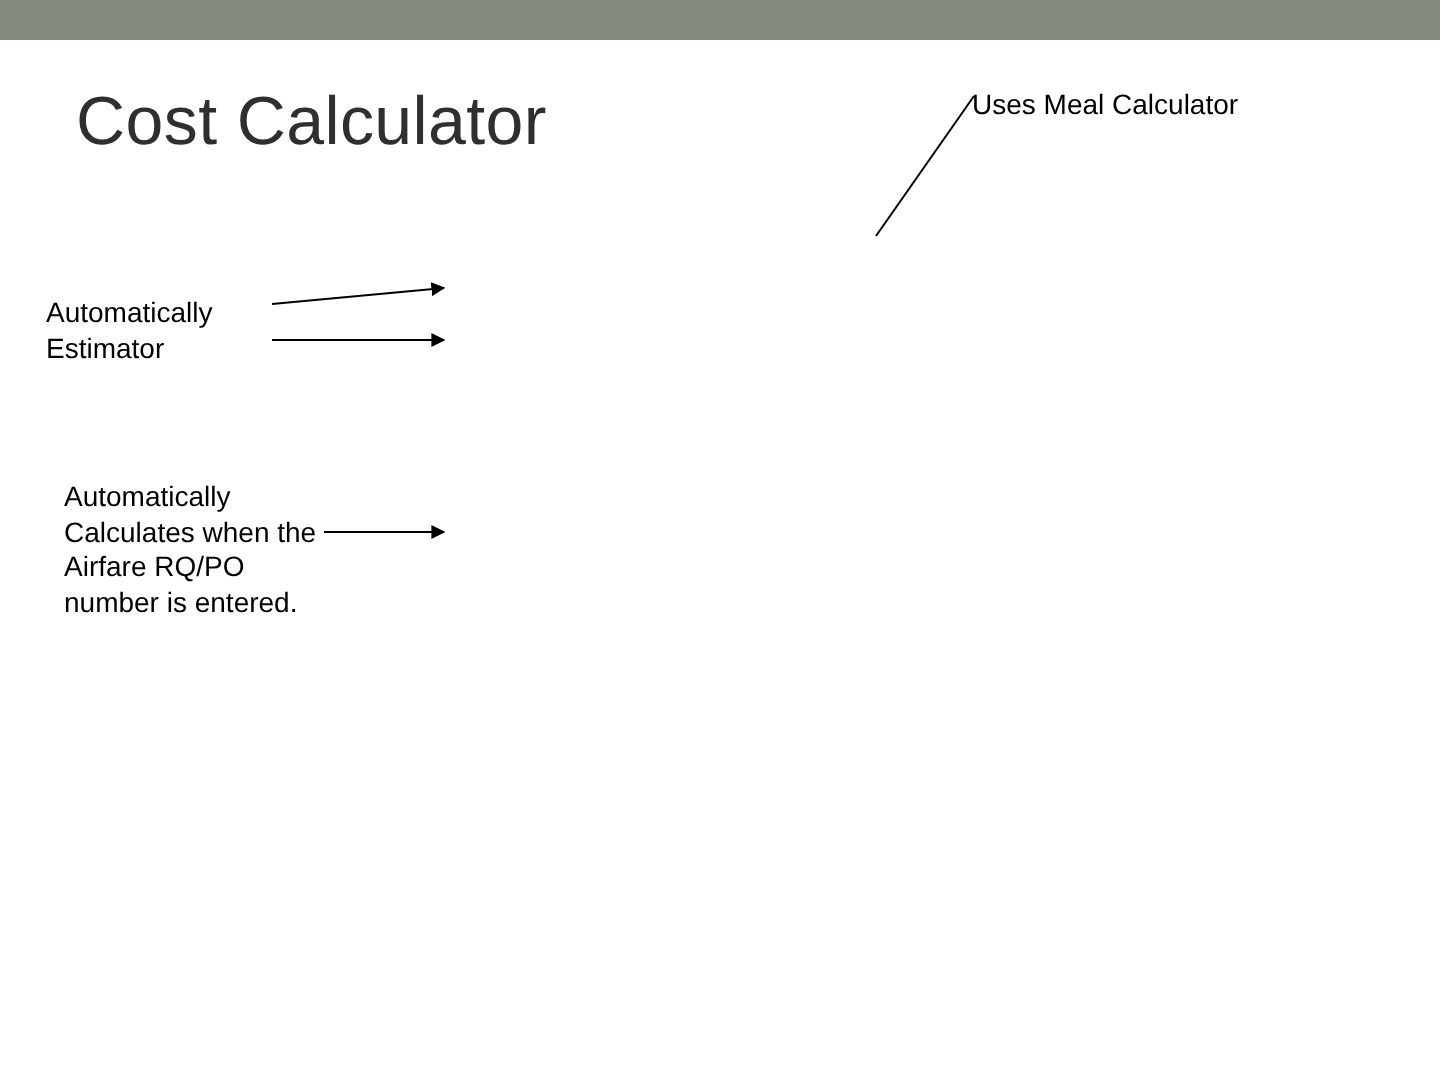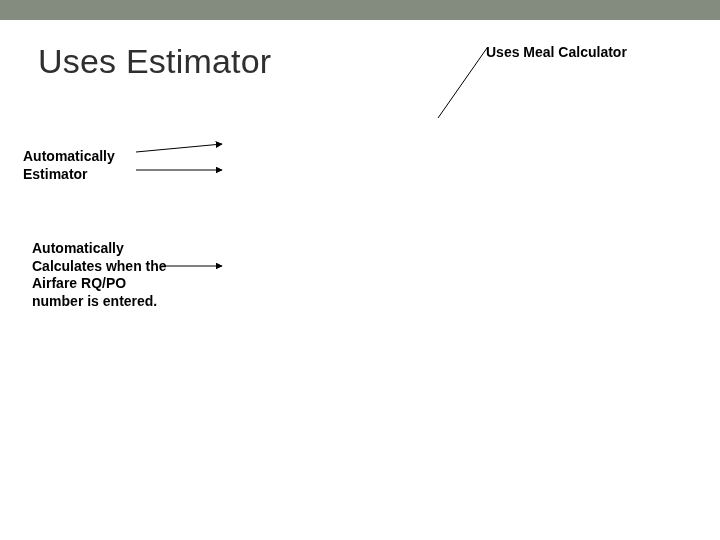--- a/index.html
+++ b/index.html
@@ -19,36 +19,36 @@
     font-size:34px;
     color:#2f2f2f;
     font-weight:400;
     letter-spacing:0.2px;
   }
   .annot{
     position:absolute;
     font-size:14px;
     color:#000;
     line-height:1.25;
-    font-weight:700;
+    font-weight:400;
   }
   .a1{left:23px;top:148px;width:110px}
   .a2{left:32px;top:240px;width:140px}
   .a3{left:486px;top:44px;width:200px}
   svg.lines{
     position:absolute;left:0;top:0;width:720px;height:540px;
     pointer-events:none;
   }
 </style>
 </head>
 <body>
 
 <div class="topbar"></div>
 
-<div class="title">Uses Estimator</div>
+<div class="title">Cost Calculator</div>
 
 <div class="annot a1">Automatically Estimator</div>
 
 <div class="annot a2">Automatically Calculates when the Airfare RQ/PO number is entered.</div>
 
 <div class="annot a3">Uses Meal Calculator</div>
 
 <svg class="lines" viewBox="0 0 720 540">
   <defs>
     <marker id="ah" viewBox="0 0 10 10" refX="9" refY="5" markerWidth="7" markerHeight="7" orient="auto-start-reverse">

